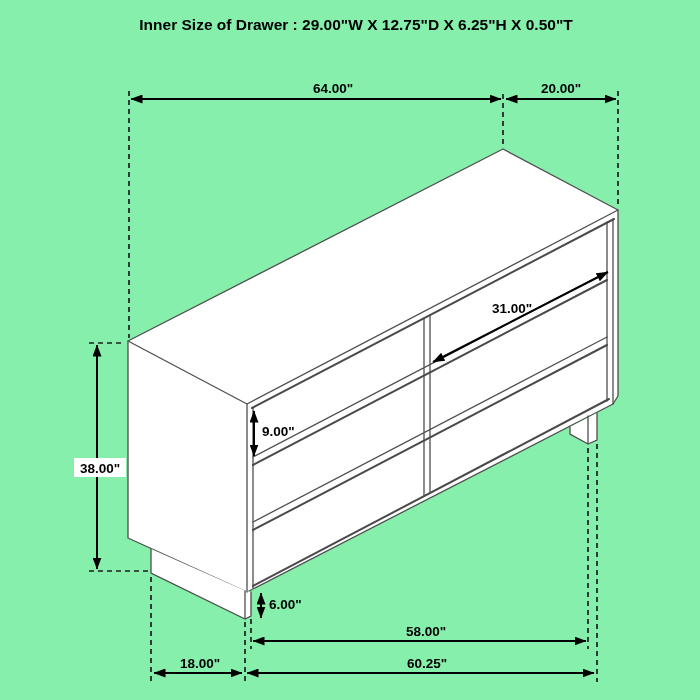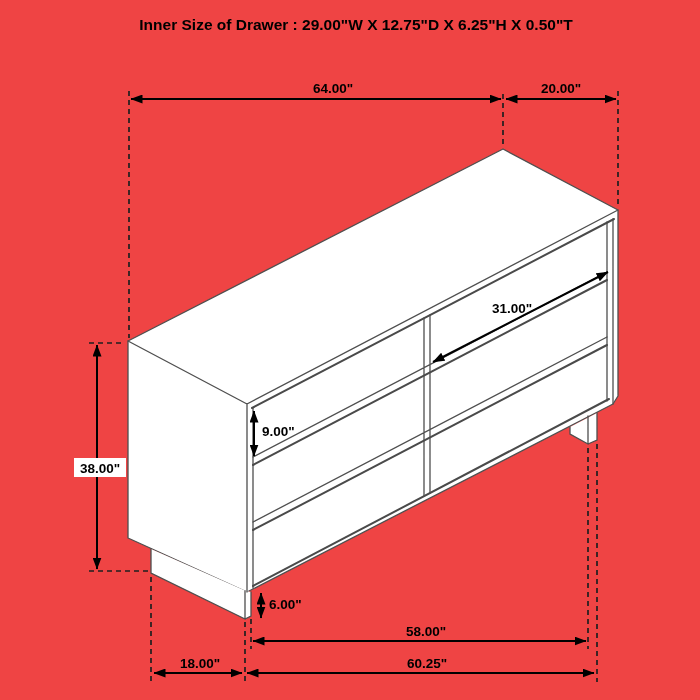--- a/index.html
+++ b/index.html
@@ -1,20 +1,20 @@
 <!DOCTYPE html>
 <html><head>
 <meta charset="utf-8">
 <style>
   html, body { margin: 0; padding: 0; background: #ffffff; }
   .canvas {
     position: relative;
     width: 700px;
     height: 700px;
-    background: #ef4444;
+    background: #86efac;
     font-family: "Liberation Sans", sans-serif;
     overflow: hidden;
   }
   svg { display: block; }
   text {
     font-family: "Liberation Sans", sans-serif;
     font-weight: bold;
     fill: #000000;
   }
   .dim-label { font-size: 13.5px; }

